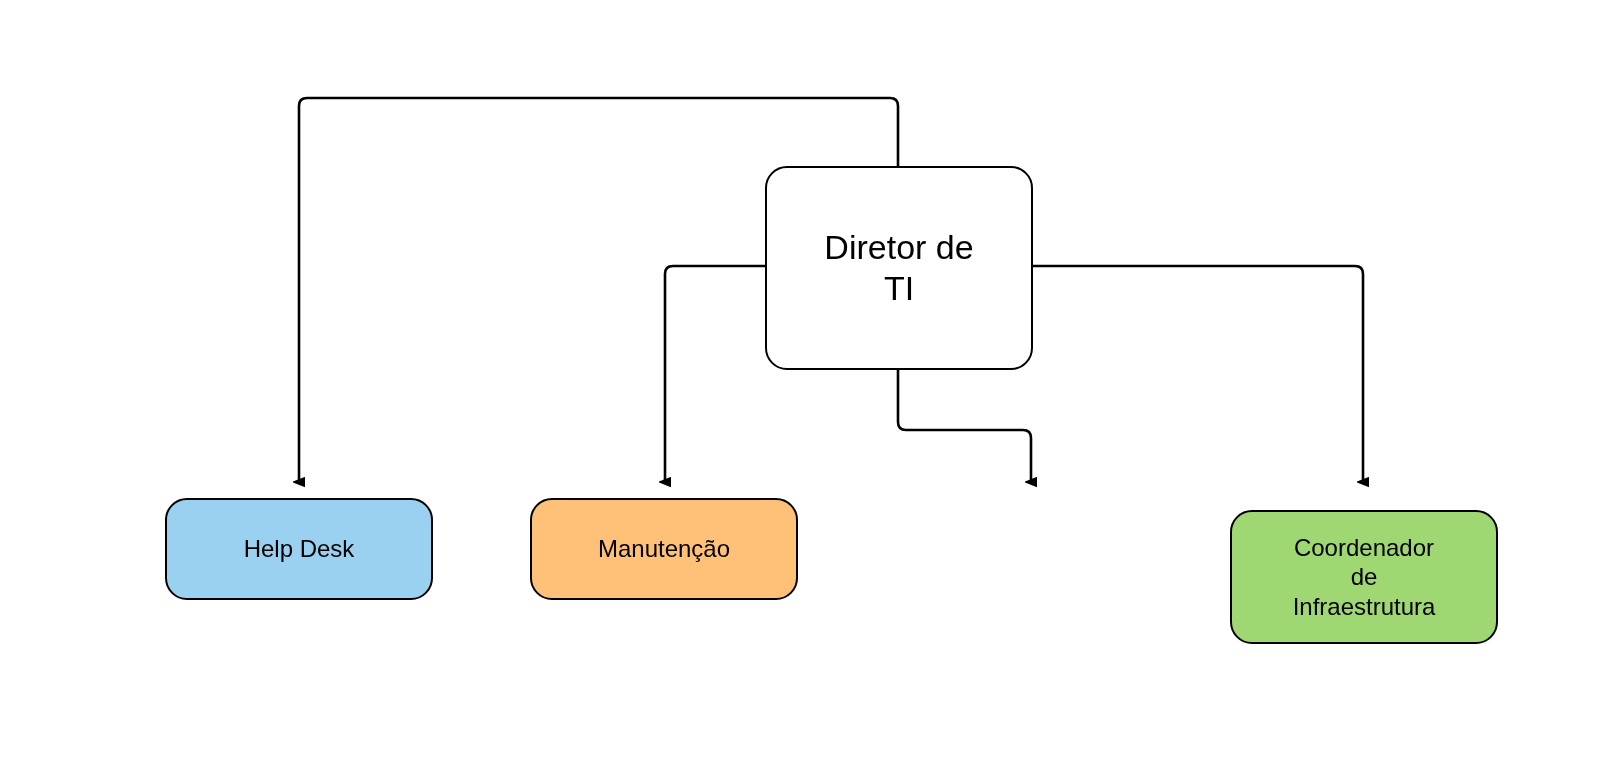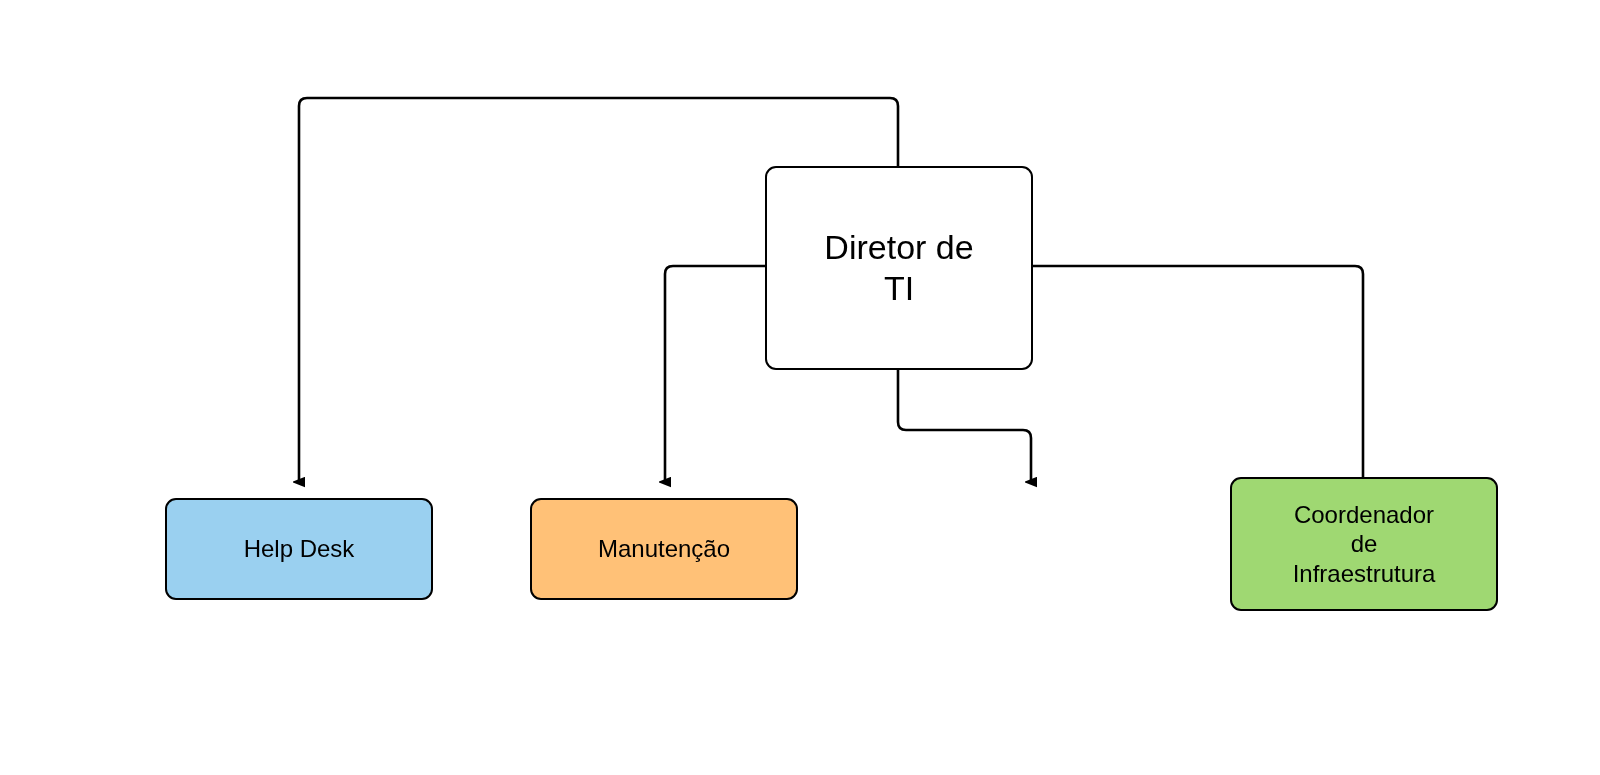--- a/index.html
+++ b/index.html
@@ -27,21 +27,21 @@
     height: 775px;
   }
   .node {
     position: absolute;
     box-sizing: border-box;
     display: flex;
     align-items: center;
     justify-content: center;
     text-align: center;
     border: 2px solid #000000;
-    border-radius: 11px;
+    border-radius: 22px;
     color: #000000;
     line-height: 1.22;
     white-space: pre-line;
   }
   .node-root {
     background: #ffffff;
     font-size: 34px;
   }
   .node-leaf {
     font-size: 24px;
@@ -73,19 +73,19 @@
 
   <div class="node node-leaf" style="left: 530px; top: 498px; width: 268px; height: 102px; background: rgb(255, 193, 119); border-color: rgb(0, 0, 0);">
     <span>Manutenção</span>
   </div>
 
   <div class="node node-leaf" style="left: 165px; top: 498px; width: 268px; height: 102px; background: rgb(154, 208, 240); border-color: rgb(0, 0, 0);">
     <span>Help Desk</span>
   </div>
 
 
-  <div class="node node-leaf" style="left: 1230px; top: 477px; width: 268px; height: 134px; background: rgb(159, 216, 114); border-color: rgb(0, 0, 0);">
+  <div class="node node-leaf" style="left: 1230px; top: 510px; width: 268px; height: 134px; background: rgb(159, 216, 114); border-color: rgb(0, 0, 0);">
     <span>Coordenador
 de
 Infraestrutura</span>
   </div>
 
 </div>
 
 </body></html>

